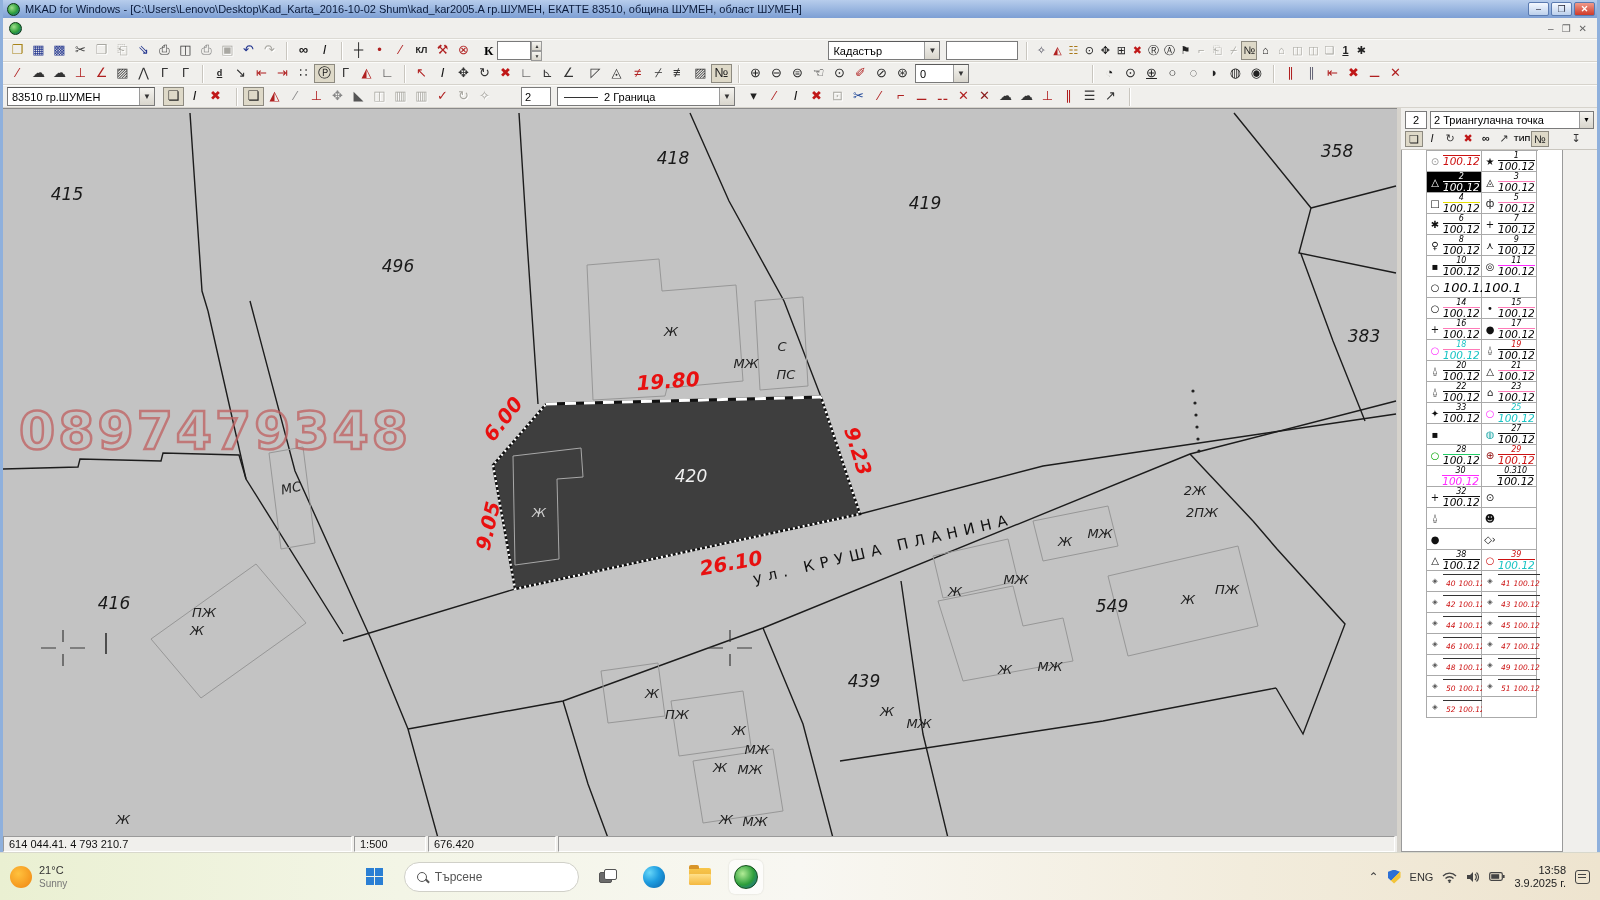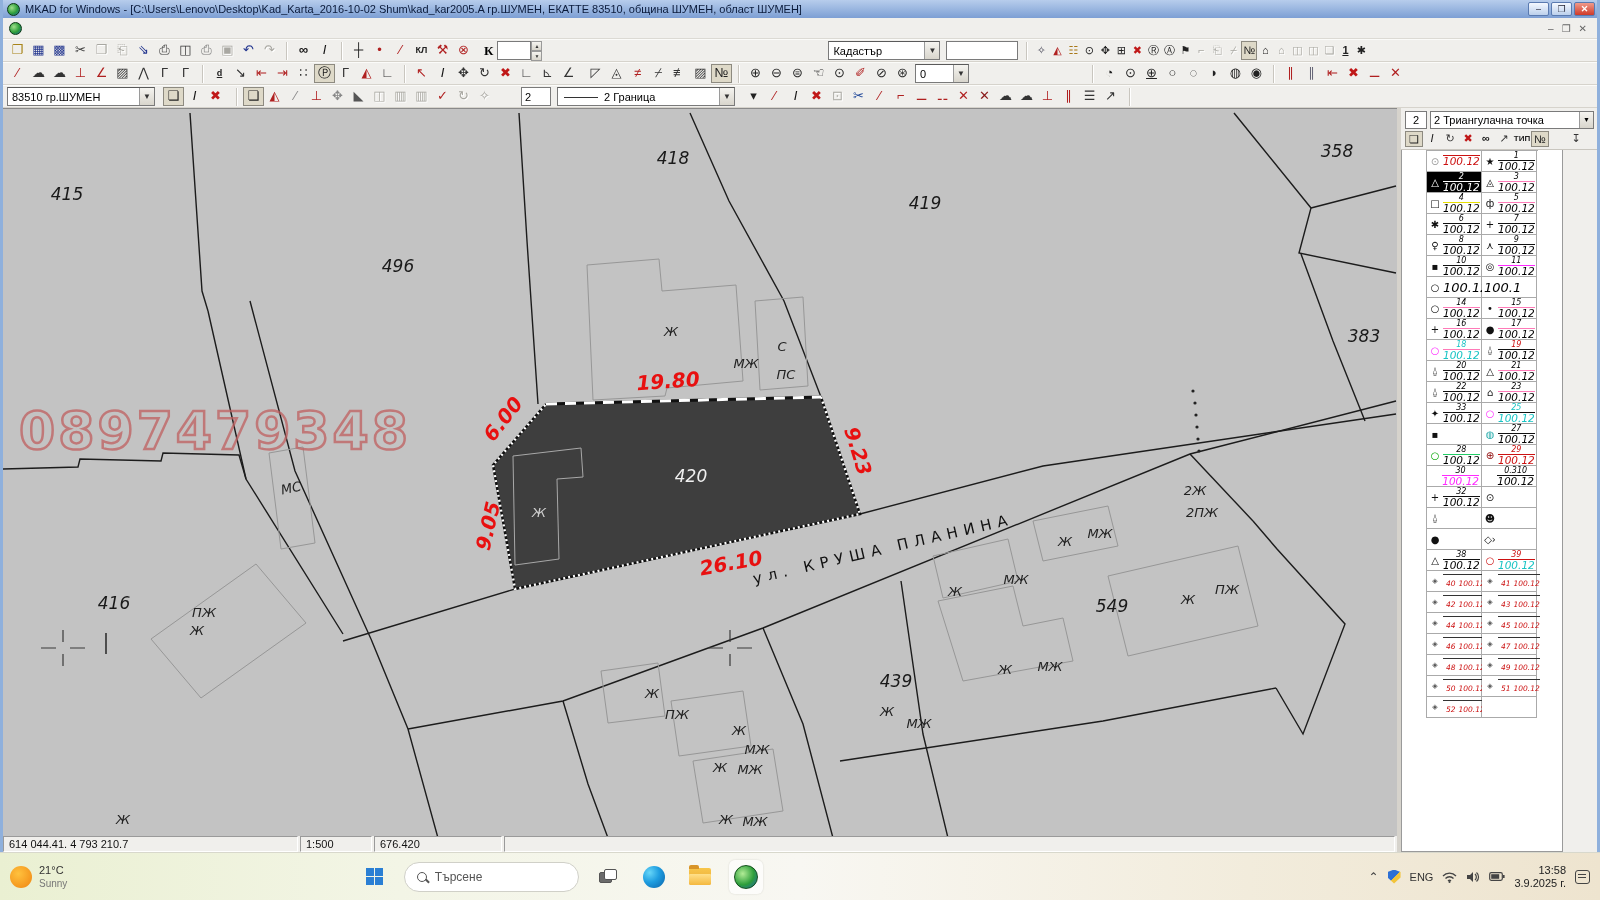--- a/index.html
+++ b/index.html
@@ -412,21 +412,21 @@
         </svg>
         <div id="map-labels">
             <div class="maplabel parcel" style="left: 64px; top: 85px; transform: translate(-50%, -50%);">415</div>
             <div class="maplabel parcel" style="left: 670px; top: 49px; transform: translate(-50%, -50%);">418</div>
             <div class="maplabel parcel" style="left: 922px; top: 94px; transform: translate(-50%, -50%);">419</div>
             <div class="maplabel parcel" style="left: 395px; top: 157px; transform: translate(-50%, -50%);">496</div>
             <div class="maplabel parcel" style="left: 1334px; top: 42px; transform: translate(-50%, -50%);">358</div>
             <div class="maplabel parcel" style="left: 1361px; top: 227px; transform: translate(-50%, -50%);">383</div>
             <div class="maplabel parcel" style="left: 111px; top: 494px; transform: translate(-50%, -50%);">416</div>
             <div class="maplabel parcel" style="left: 1109px; top: 497px; transform: translate(-50%, -50%);">549</div>
-            <div class="maplabel parcel" style="left: 893px; top: 572px; transform: translate(-50%, -50%);">439</div>
+            <div class="maplabel parcel" style="left: 861px; top: 572px; transform: translate(-50%, -50%);">439</div>
             <div class="maplabel parcel" style="left: 688px; top: 367px; transform: translate(-50%, -50%); color: rgb(240, 240, 240);">420</div>
             <div class="maplabel bld" style="left: 668px; top: 222px; transform: translate(-50%, -50%);">Ж</div>
             <div class="maplabel bld" style="left: 743px; top: 254px; transform: translate(-50%, -50%);">МЖ</div>
             <div class="maplabel bld" style="left: 779px; top: 237px; transform: translate(-50%, -50%);">С</div>
             <div class="maplabel bld" style="left: 783px; top: 265px; transform: translate(-50%, -50%);">ПС</div>
             <div class="maplabel bld" style="left: 288px; top: 379px; transform: translate(-50%, -50%) rotate(-12deg);">МС</div>
             <div class="maplabel bld" style="left: 536px; top: 403px; transform: translate(-50%, -50%); color: rgb(207, 207, 207);">Ж</div>
             <div class="maplabel bld" style="left: 201px; top: 503px; transform: translate(-50%, -50%);">ПЖ</div>
             <div class="maplabel bld" style="left: 194px; top: 521px; transform: translate(-50%, -50%);">Ж</div>
             <div class="maplabel bld" style="left: 952px; top: 482px; transform: translate(-50%, -50%);">Ж</div>
@@ -453,21 +453,21 @@
             <div class="maplabel dim" style="left: 665px; top: 272px; transform: translate(-50%, -50%) rotate(-4deg);">19.80</div>
             <div class="maplabel dim" style="left: 500px; top: 310px; transform: translate(-50%, -50%) rotate(-52deg);">6.00</div>
             <div class="maplabel dim" style="left: 485px; top: 417px; transform: translate(-50%, -50%) rotate(-77deg);">9.05</div>
             <div class="maplabel dim" style="left: 728px; top: 454px; transform: translate(-50%, -50%) rotate(-10deg);">26.10</div>
             <div class="maplabel dim" style="left: 855px; top: 342px; transform: translate(-50%, -50%) rotate(73deg);">9.23</div>
             <div class="maplabel street" style="left: 880px; top: 440px; transform: translate(-50%, -50%) rotate(-13deg);">ул. КРУША ПЛАНИНА</div>
             <div class="maplabel watermark" style="left: 212px; top: 322px; transform: translate(-50%, -50%);">0897479348</div>
           </div>
       </div>
       <div class="statusbar">
-        <span class="sb-seg" style="width:295px">614 044.41.  4 793 210.7</span>
+        <span class="sb-seg" style="width:349px">614 044.41.  4 793 210.7</span>
         <span class="sb-seg" style="width:72px">1:500</span>
         <span class="sb-seg" style="width:128px">676.420</span>
         <span class="sb-seg" style="flex:1"></span>
       </div>
     </div>
 
     <div class="sidebar">
       <div class="sb-top">
         <span class="sb-numbox">2</span>
         <span class="sb-select">

